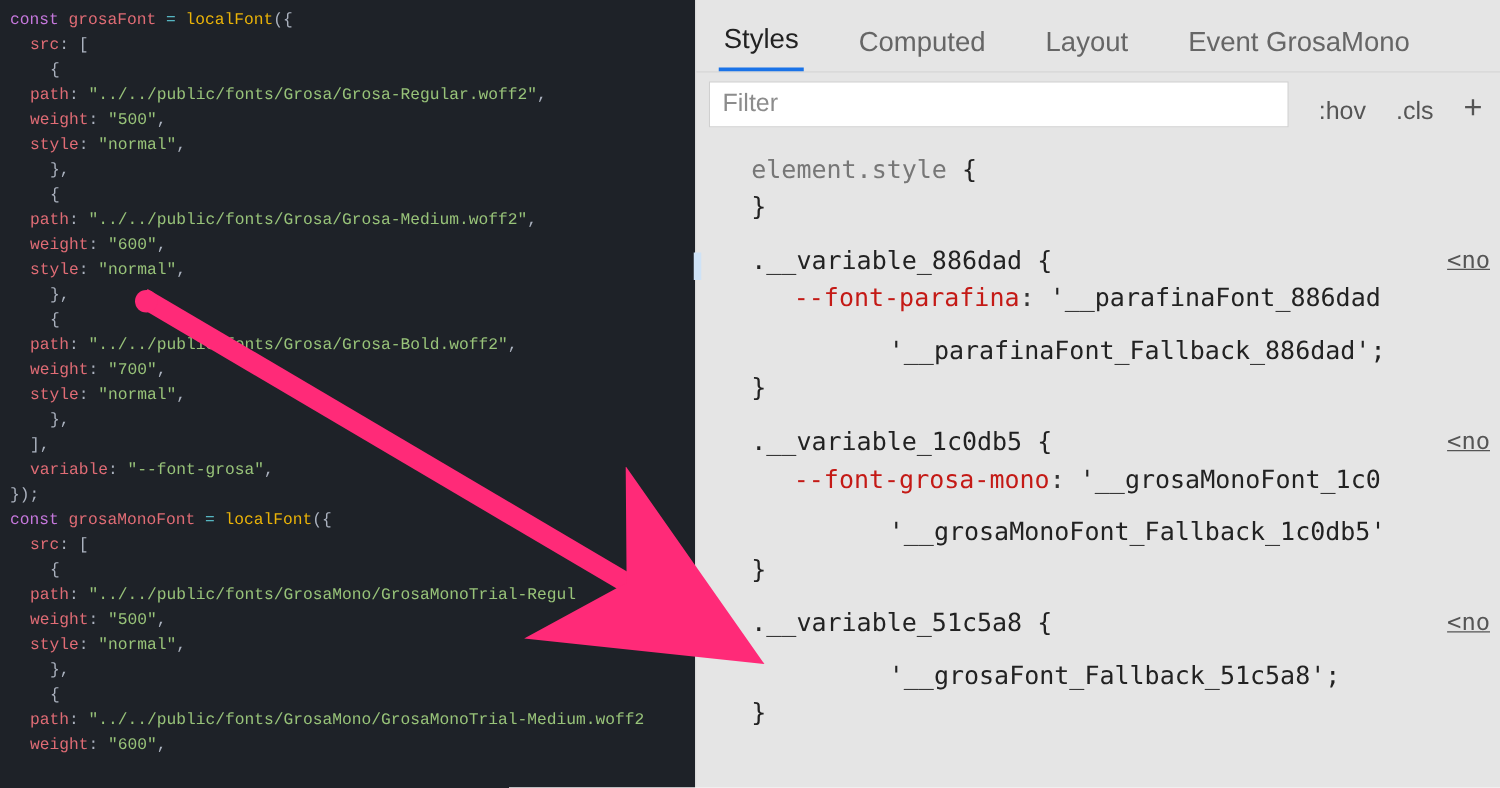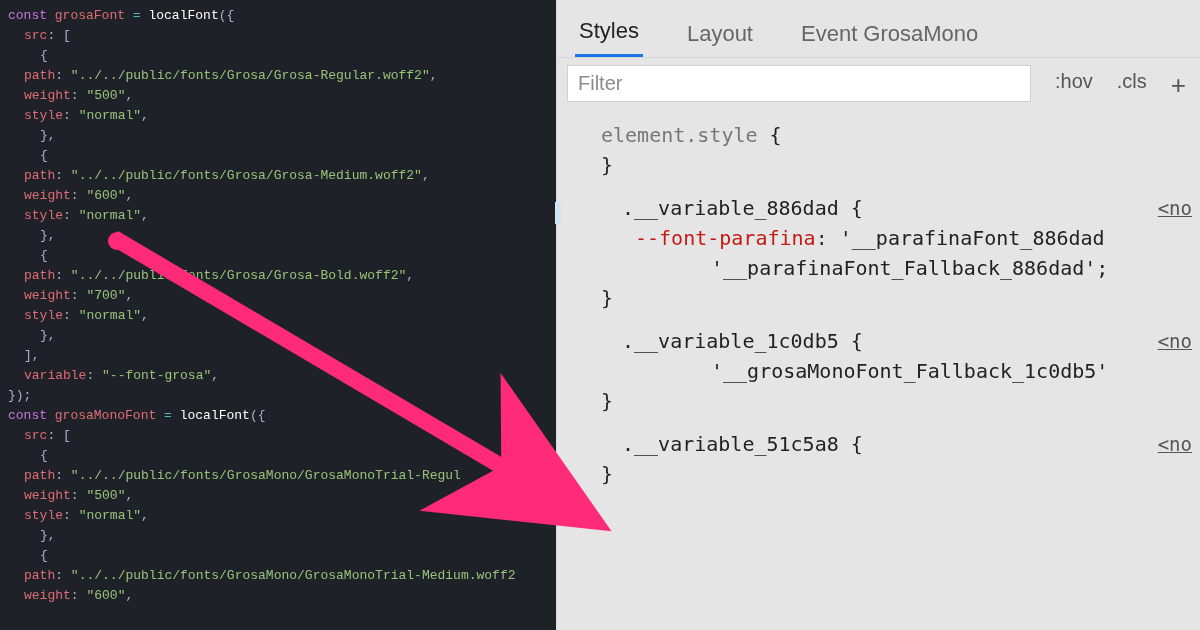--- a/index.html
+++ b/index.html
@@ -22,21 +22,21 @@
     position: relative;
   }
   .code-line { white-space: pre; }
   .pad0 { padding-left: 8px; }
   .pad1 { padding-left: 24px; }
   .pad2 { padding-left: 40px; }
   .pad3 { padding-left: 24px; }
 
   .tk-kw   { color: #c678dd; }   
   .tk-var  { color: #e06c75; }   
-  .tk-fn   { color: #ffffff; }   
+  .tk-fn   { color: #eab308; }   
   .tk-prop { color: #e06c75; }   
   .tk-punc { color: #abb2bf; }
   .tk-str  { color: #98c379; }
   .tk-op   { color: #56b6c2; }   
 
   
   .devtools {
     flex: 1; height: 100%;
     background: #e5e5e5;
     color: #333;
@@ -62,43 +62,43 @@
   }
   .filter-input {
     flex: 1; border: 1px solid #d0d0d0;
     margin: 8px 0 12px 10px;
     padding: 6px 10px;
     font-size: 20px; color: #333;
     font-family: inherit;
   }
   .filter-input::placeholder { color: #8c8c8c; }
   .filter-actions {
-    display: flex; align-items: flex-start; gap: 24px;
+    display: flex; align-items: flex-end; gap: 24px;
     padding: 0 14px 0 24px;
     color: #555; font-size: 20px;
   }
   .plus-icon { font-size: 26px; font-weight: 300; color: #555; }
 
   .rules { flex: 1; overflow: hidden; font-family: Menlo, Consolas, monospace; font-size: 20px; line-height: 30px; padding-left: 32px; }
   .rule-block {
     border-bottom: 1px solid #e5e5e5;
     padding: 6px 12px 6px 12px;
     position: relative;
   }
   .rule-block .origin {
     position: absolute; right: 8px; top: 6px;
     text-decoration: underline; color: #555;
     font-size: 19px;
     margin-left: 38px;
   }
-  .selector { color: #222; margin-left: 21px; }
+  .selector { color: #222; }
   .brace { color: #222; }
   .decl { padding-left: 34px; text-indent: -0px; }
   .prop-name { color: #c41a16; }
-  .prop-val  { color: #222; }
+  .prop-val  { color: #222; margin-top: 12px; }
   .rule-indent2 { padding-left: 110px; }
   .element-style { color: #777; }
   .indicator {
     position: absolute;
     left: 555px; top: 202px;
     width: 6px; height: 22px;
     background: #cfe3f7;
   }
 
   
@@ -145,20 +145,21 @@
     <div class="code-line pad2"><span class="tk-punc">{</span></div>
     <div class="code-line pad3"><span class="tk-prop">path</span><span class="tk-punc">: </span><span class="tk-str">"../../public/fonts/GrosaMono/GrosaMonoTrial-Medium.woff2</span></div>
     <div class="code-line pad3"><span class="tk-prop">weight</span><span class="tk-punc">: </span><span class="tk-str">"600"</span><span class="tk-punc">,</span></div>
   </div>
 
 <div class="indicator"></div>
 
 <div class="devtools">
   <div class="tabs" id="tabs">
       <div class="tab active">Styles</div>
+      <div class="tab">Computed</div>
       <div class="tab">Layout</div>
       <div class="tab">Event GrosaMono</div>
     </div>
 
   <div class="filter-row">
     <input class="filter-input" placeholder="Filter" style="">
     <div class="filter-actions">
       <span>:hov</span>
       <span>.cls</span>
       <span class="plus-icon">+</span>
@@ -173,26 +174,28 @@
       <div class="rule-block">
         <span class="origin">&lt;no</span>
         <div><span class="selector">.__variable_886dad </span><span class="brace">{</span></div>
         <div class="decl"><span class="prop-name">--font-parafina</span>: <span class="prop-val">'__parafinaFont_886dad</span></div>
         <div class="rule-indent2 prop-val">'__parafinaFont_Fallback_886dad';</div>
         <div class="brace">}</div>
       </div>
       <div class="rule-block">
         <span class="origin">&lt;no</span>
         <div><span class="selector">.__variable_1c0db5 </span><span class="brace">{</span></div>
+        <div class="decl"><span class="prop-name">--font-grosa-mono</span>: <span class="prop-val">'__grosaMonoFont_1c0</span></div>
         <div class="rule-indent2 prop-val">'__grosaMonoFont_Fallback_1c0db5'</div>
         <div class="brace">}</div>
       </div>
       <div class="rule-block">
         <span class="origin">&lt;no</span>
         <div><span class="selector">.__variable_51c5a8 </span><span class="brace">{</span></div>
+        <div class="rule-indent2 prop-val">'__grosaFont_Fallback_51c5a8';</div>
         <div class="brace">}</div>
       </div>
     </div>
 </div>
 
 <svg class="arrow-svg" viewBox="0 0 520 320">
   <defs>
     <marker id="arrowhead" markerWidth="12" markerHeight="12" refX="9" refY="5" orient="auto">
       <path d="M0,0 L11,5 L0,10 L3,5 Z" fill="#ff2a78"></path>
     </marker>

